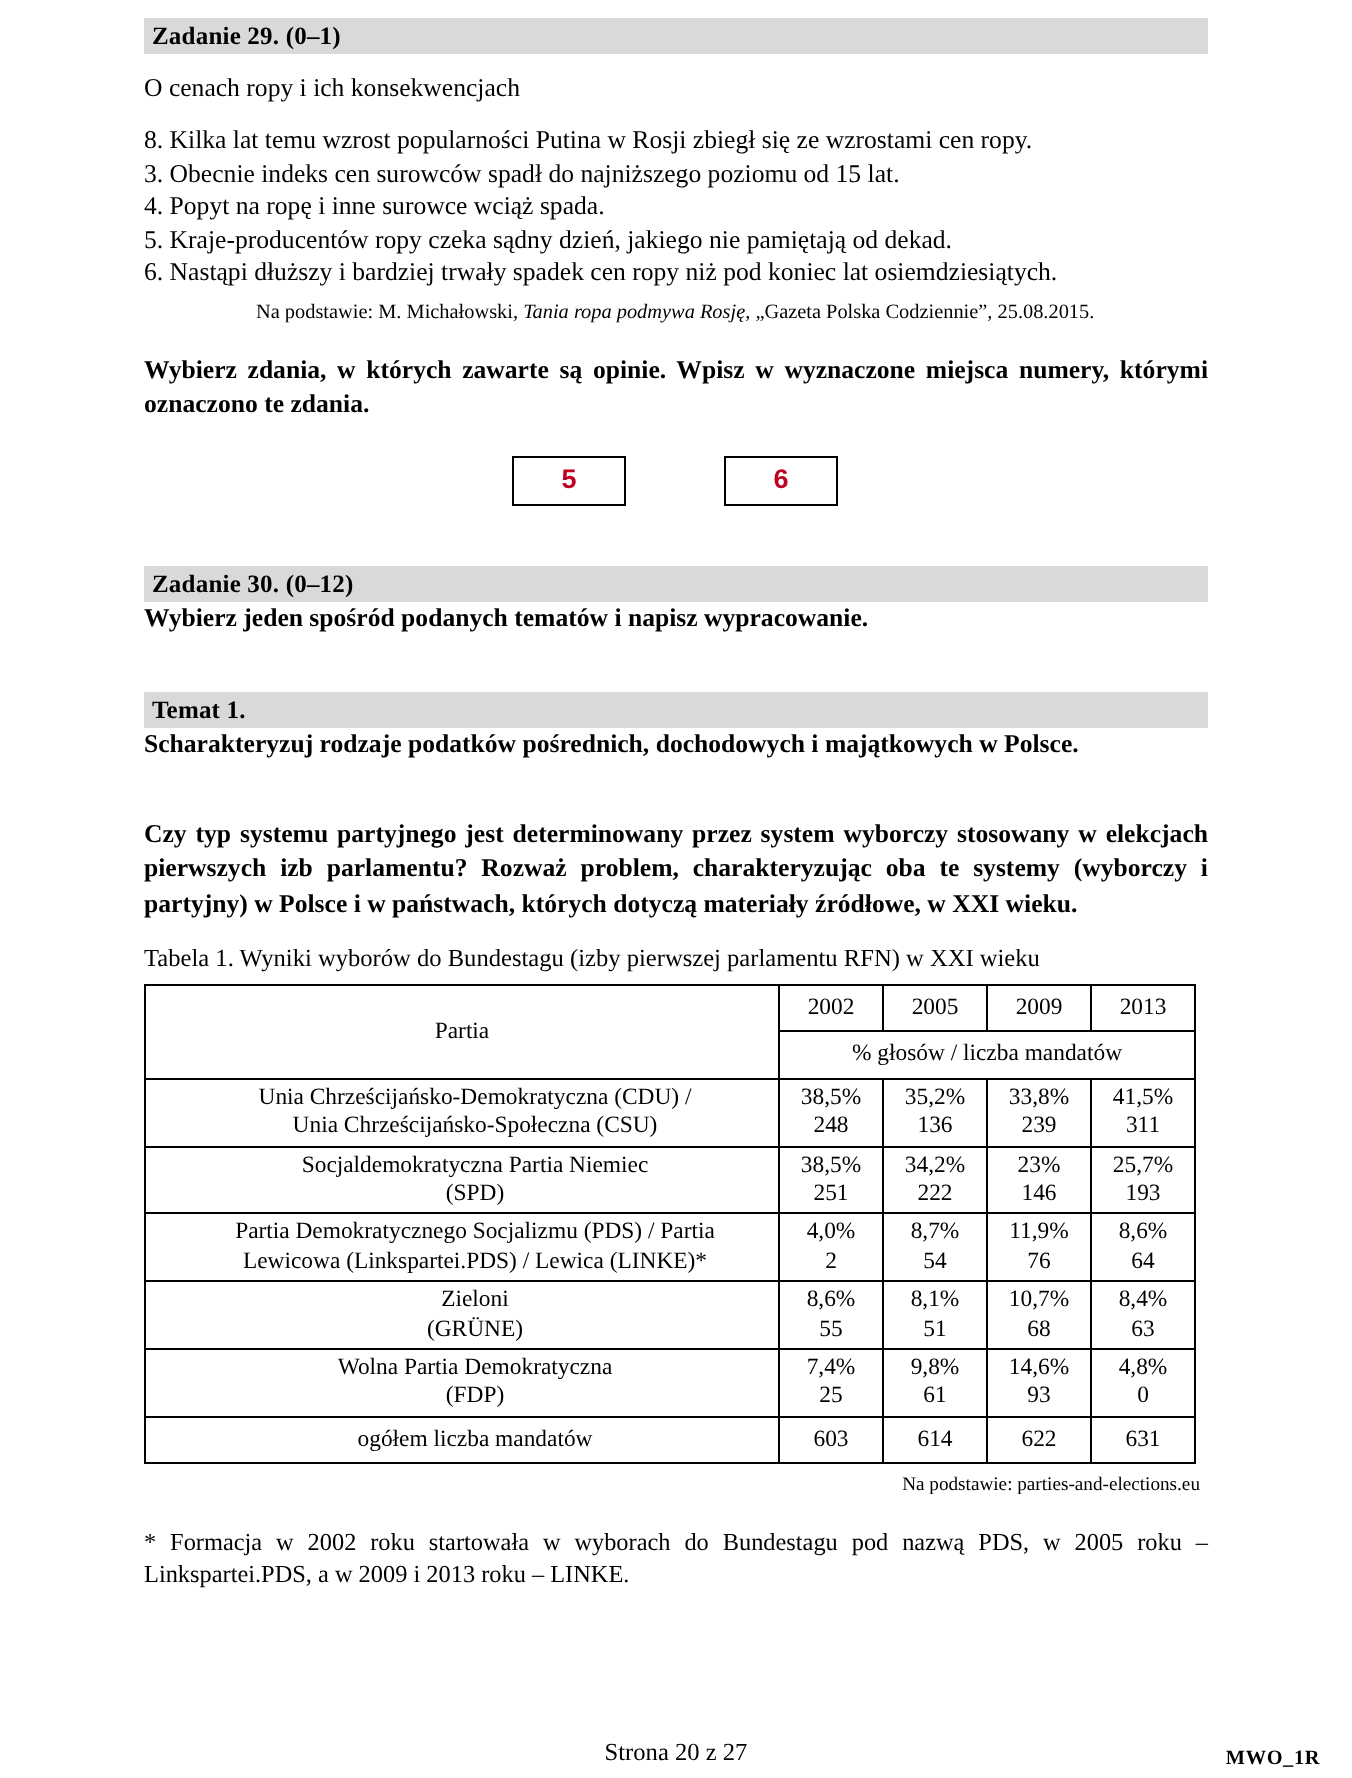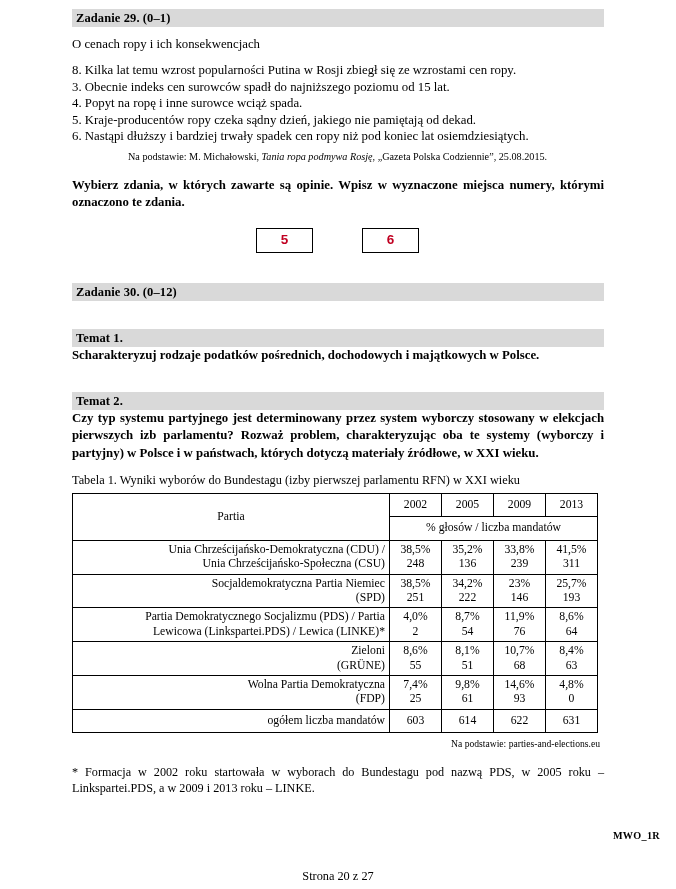--- a/index.html
+++ b/index.html
@@ -143,21 +143,21 @@
     height: 18px;
     padding: 1px 2px;
   }
   table.results th.span-head {
     text-align: center;
     vertical-align: middle;
     height: 19px;
     padding: 1px 2px;
   }
   table.results td.name {
-    text-align: right;
+    text-align: center;
     padding-left: 17px;
     margin-left: 29px;
   }
   table.results td.num {
     text-align: center;
     padding: 2px 2px;
   }
   table.results td.num .pct { display: block; }
   table.results td.num .seats { display: block; }
   table.results tr.total td {
@@ -187,21 +187,21 @@
     position: absolute;
     left: 0;
     top: 869px;
     width: 676px;
     text-align: center;
     font-size: 12.3px;
   }
   .footer-code {
     position: absolute;
     right: 16px;
-    top: 830px;
+    top: 874px;
     font-family: "Liberation Serif", "DejaVu Serif", serif;
     font-weight: bold;
     font-size: 10.2px;
     letter-spacing: 0.3px;
   }
 </style>
 </head>
 <body>
 
 <div class="page">
@@ -228,29 +228,29 @@
         <span class="ans-val">5</span>
       </div>
       <div class="ans-box b2">
         <span class="ans-val">6</span>
       </div>
     </div>
 
     <div class="gap-lg"></div>
 
     <div class="banner">Zadanie 30. (0–12)</div>
+    <div class="bold-line">Wybierz jeden spośród podanych tematów i napisz wypracowanie.</div>
 
     <div class="gap-lg"></div>
 
     <div class="banner">Temat 1.</div>
     <div class="topic-body single">Scharakteryzuj rodzaje podatków pośrednich, dochodowych i majątkowych w Polsce.</div>
 
     <div class="gap-lg"></div>
 
-    <div class="banner">Temat 2.</div>
     <div class="topic-body">Czy typ systemu partyjnego jest determinowany przez system wyborczy stosowany w elekcjach pierwszych izb parlamentu? Rozważ problem, charakteryzując oba te systemy (wyborczy i partyjny) w Polsce i w państwach, których dotyczą materiały źródłowe, w XXI wieku.</div>
 
     <div class="gap-sm"></div>
 
     <div class="table-caption">Tabela 1. Wyniki wyborów do Bundestagu (izby pierwszej parlamentu RFN) w XXI wieku</div>
 
     <table class="results">
       <colgroup>
         <col style="width:317px">
         <col style="width:52px">

